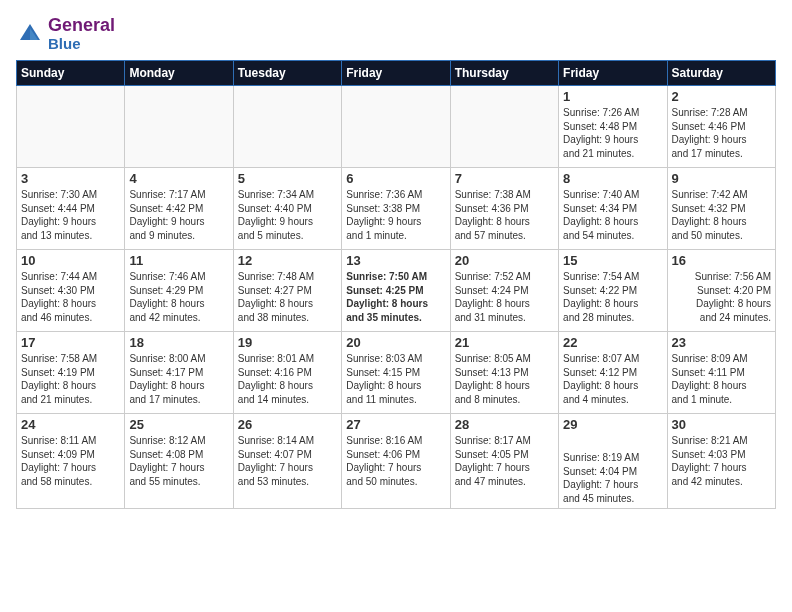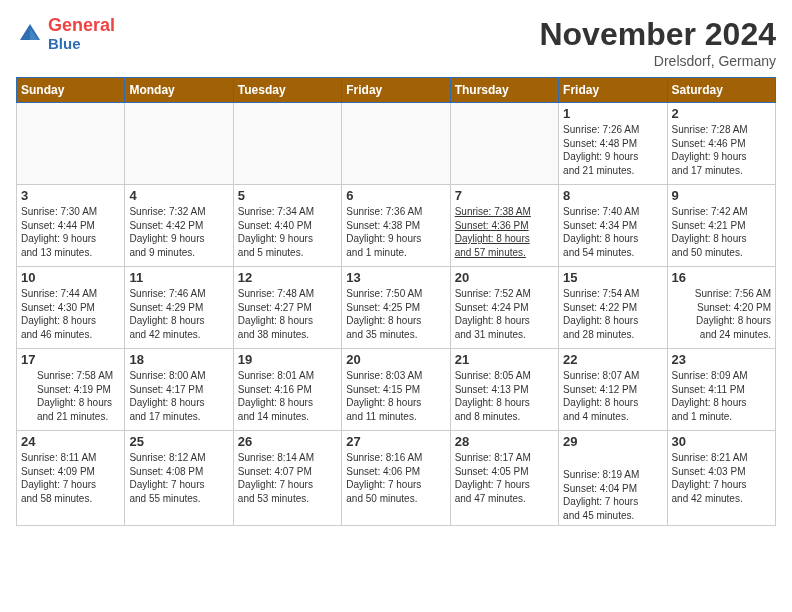--- a/index.html
+++ b/index.html
@@ -26,21 +26,21 @@
       align-items: center;
     }
     .logo-text {
       display: flex;
       flex-direction: column;
       line-height: 1.1;
     }
     .logo-general {
       font-size: 18px;
       font-weight: bold;
-      color: #ef4444;
+      color: #701a75;
     }
     .logo-blue {
       font-size: 15px;
       font-weight: bold;
       color: #2e6db4;
     }
     .logo-icon {
       width: 28px;
       height: 28px;
       margin-right: 4px;
@@ -56,21 +56,21 @@
     .location {
       font-size: 14px;
       color: #555;
     }
     .calendar {
       width: 100%;
       border-collapse: collapse;
       table-layout: fixed;
     }
     .calendar th {
-      background: #a16207;
+      background: #0f172a;
       color: #fff;
       font-size: 12px;
       font-weight: bold;
       padding: 5px 4px;
       text-align: left;
       border: 1px solid #2e6db4;
     }
     .calendar td {
       border: 1px solid #ccc;
       vertical-align: top;
@@ -104,24 +104,20 @@
       <svg class="logo-icon" viewBox="0 0 28 28">
         <rect x="0" y="0" width="28" height="28" fill="white"></rect>
         <polygon points="14,4 24,20 4,20" fill="#2e6db4"></polygon>
         <polygon points="14,8 22,20 14,20" fill="#5a9fd4" opacity="0.5"></polygon>
       </svg>
       <div class="logo-text">
         <span class="logo-general">General</span>
         <span class="logo-blue">Blue</span>
       </div>
     </div>
-    <div class="title-block">
-      <div class="month-title">November 2024</div>
-      <div class="location">Drelsdorf, Germany</div>
-    </div>
   </div>
 
   <table class="calendar">
     <thead>
       <tr>
         <th>Sunday</th>
         <th>Monday</th>
         <th>Tuesday</th>
         <th>Friday</th>
         <th>Thursday</th>
@@ -154,57 +150,57 @@
         <tr>
           <td>
             <div class="day-num">3</div>
             <div class="day-info" style="white-space: pre-line;">Sunrise: 7:30 AM
 Sunset: 4:44 PM
 Daylight: 9 hours
 and 13 minutes.</div>
           </td>
           <td>
             <div class="day-num">4</div>
-            <div class="day-info" style="white-space: pre-line;">Sunrise: 7:32 AM
+            <div class="day-info" style="white-space: pre-line;">Sunrise: 7:17 AM
 Sunset: 4:42 PM
 Daylight: 9 hours
 and 9 minutes.</div>
           </td>
           <td>
             <div class="day-num">5</div>
             <div class="day-info" style="white-space: pre-line;">Sunrise: 7:34 AM
 Sunset: 4:40 PM
 Daylight: 9 hours
 and 5 minutes.</div>
           </td>
           <td>
             <div class="day-num">6</div>
             <div class="day-info" style="white-space: pre-line;">Sunrise: 7:36 AM
-Sunset: 4:38 PM
+Sunset: 3:38 PM
 Daylight: 9 hours
 and 1 minute.</div>
           </td>
           <td>
             <div class="day-num">7</div>
-            <div class="day-info" style="white-space: pre-line; text-decoration: underline;">Sunrise: 7:38 AM
+            <div class="day-info" style="white-space: pre-line;">Sunrise: 7:38 AM
 Sunset: 4:36 PM
 Daylight: 8 hours
 and 57 minutes.</div>
           </td>
           <td>
             <div class="day-num">8</div>
             <div class="day-info" style="white-space: pre-line;">Sunrise: 7:40 AM
 Sunset: 4:34 PM
 Daylight: 8 hours
 and 54 minutes.</div>
           </td>
           <td>
             <div class="day-num">9</div>
             <div class="day-info" style="white-space: pre-line;">Sunrise: 7:42 AM
-Sunset: 4:21 PM
+Sunset: 4:32 PM
 Daylight: 8 hours
 and 50 minutes.</div>
           </td>
         </tr>
         <tr>
           <td>
             <div class="day-num">10</div>
             <div class="day-info" style="white-space: pre-line;">Sunrise: 7:44 AM
 Sunset: 4:30 PM
 Daylight: 8 hours
@@ -219,21 +215,21 @@
           </td>
           <td>
             <div class="day-num">12</div>
             <div class="day-info" style="white-space: pre-line;">Sunrise: 7:48 AM
 Sunset: 4:27 PM
 Daylight: 8 hours
 and 38 minutes.</div>
           </td>
           <td>
             <div class="day-num">13</div>
-            <div class="day-info" style="white-space: pre-line;">Sunrise: 7:50 AM
+            <div class="day-info" style="white-space: pre-line; font-weight: bold;">Sunrise: 7:50 AM
 Sunset: 4:25 PM
 Daylight: 8 hours
 and 35 minutes.</div>
           </td>
           <td>
             <div class="day-num">20</div>
             <div class="day-info" style="white-space: pre-line;">Sunrise: 7:52 AM
 Sunset: 4:24 PM
 Daylight: 8 hours
 and 31 minutes.</div>
@@ -249,21 +245,21 @@
             <div class="day-num">16</div>
             <div class="day-info" style="white-space: pre-line; text-align: right;">Sunrise: 7:56 AM
 Sunset: 4:20 PM
 Daylight: 8 hours
 and 24 minutes.</div>
           </td>
         </tr>
         <tr>
           <td>
             <div class="day-num">17</div>
-            <div class="day-info" style="white-space: pre-line; margin-left: 16px;">Sunrise: 7:58 AM
+            <div class="day-info" style="white-space: pre-line;">Sunrise: 7:58 AM
 Sunset: 4:19 PM
 Daylight: 8 hours
 and 21 minutes.</div>
           </td>
           <td>
             <div class="day-num">18</div>
             <div class="day-info" style="white-space: pre-line;">Sunrise: 8:00 AM
 Sunset: 4:17 PM
 Daylight: 8 hours
 and 17 minutes.</div>

